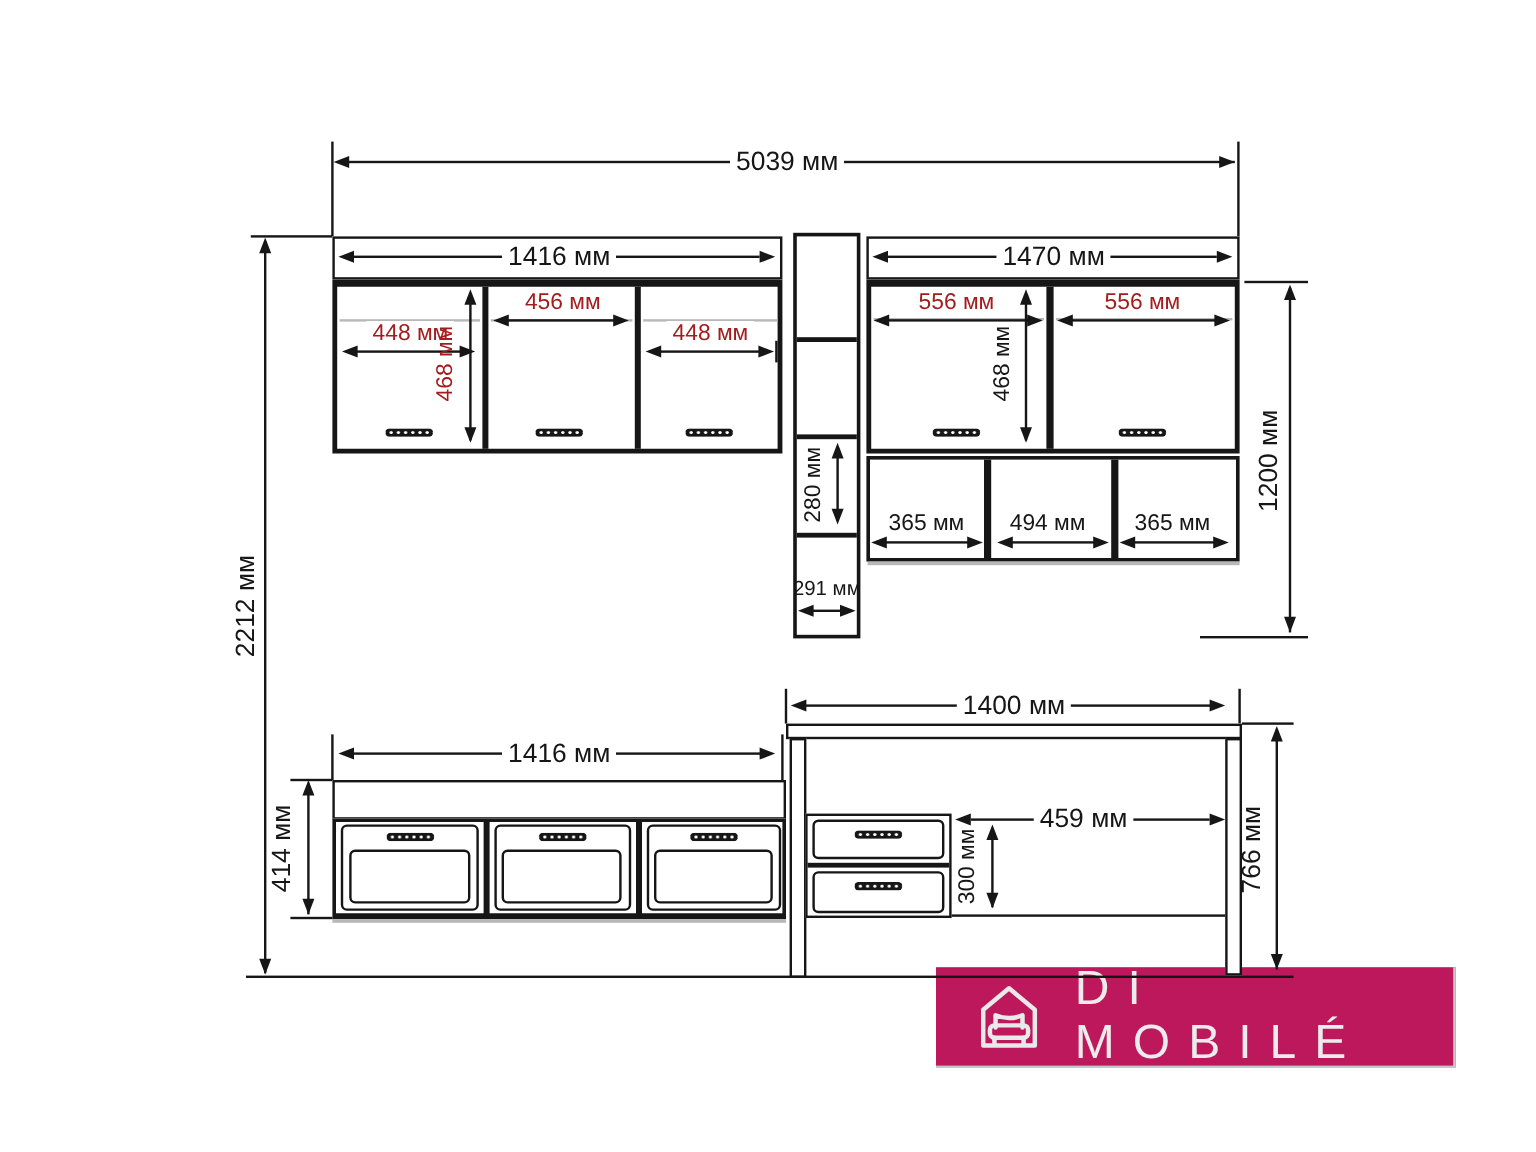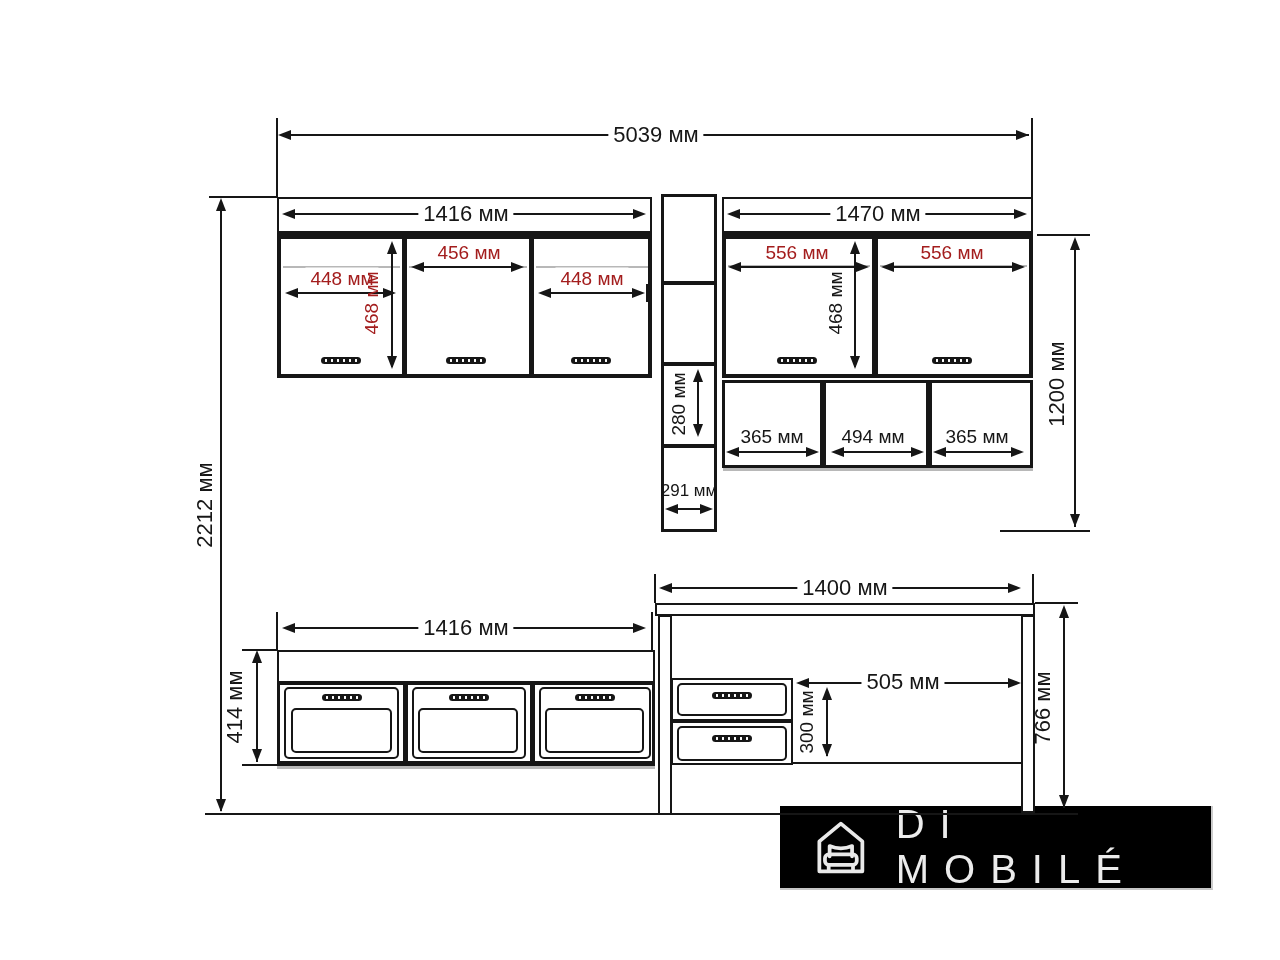--- a/index.html
+++ b/index.html
@@ -19,21 +19,21 @@
        white-space:nowrap;transform:translate(-50%,-50%);}
   .lbl.red{color:#a31d1d;}
   .lbl.rot{transform:translate(-50%,-50%) rotate(-90deg);background:transparent;padding:0;}
   .lbl.sm{font-size:19px;}
   .lbl.xs{font-size:17px;}
   .ah{position:absolute;width:0;height:0;border-style:solid;border-color:transparent;}
   .ah.l{border-width:5px 13px 5px 0;border-right-color:#161616;}
   .ah.r{border-width:5px 0 5px 13px;border-left-color:#161616;}
   .ah.u{border-width:0 5px 13px 5px;border-bottom-color:#161616;}
   .ah.d{border-width:13px 5px 0 5px;border-top-color:#161616;}
-  #wm{position:absolute;left:780px;top:806px;width:433px;height:84px;background:#000000;
+  #wm{position:absolute;left:780px;top:806px;width:433px;height:84px;background:#be185d;
       border-right:2px solid #ccc;border-bottom:2px solid #c6c6c6;box-sizing:border-box;
       display:flex;align-items:center;gap:24px;padding-left:30px;}
   #wm .brand{font-size:40px;letter-spacing:15px;color:#ececec;}
 </style>
 </head>
 <body>
 
 <div id="stage">
 
   <div id="wm">
@@ -209,21 +209,21 @@
   <div class="ln" style="left:673px;top:719px;width:118px;height:4px"></div>
   <div class="front" style="left:677px;top:683px;width:110px;height:33px"></div>
   <div class="front" style="left:677px;top:726px;width:110px;height:35px"></div>
   <div class="handle" style="left:712px;top:692px;width:40px"></div>
   <div class="handle" style="left:712px;top:735px;width:40px"></div>
   <div class="ln" style="left:793px;top:762px;width:228px;height:2px"></div>
 
   <div class="ah l" style="left:796px;top:678px"></div>
   <div class="ln" style="left:809px;top:682px;width:199px;height:2px"></div>
   <div class="ah r" style="left:1008px;top:678px"></div>
-  <span class="lbl" style="left:903px;top:682px">505 мм</span>
+  <span class="lbl" style="left:903px;top:682px">459 мм</span>
 
   <div class="ln" style="left:826px;top:690px;width:2px;height:66px"></div>
   <div class="ah u" style="left:822px;top:687px"></div>
   <div class="ah d" style="left:822px;top:744px"></div>
   <span class="lbl rot sm" style="left:806px;top:722px">300 мм</span>
 
   <div class="ln" style="left:1035px;top:602px;width:43px;height:2px"></div>
   <div class="ln" style="left:1063px;top:608px;width:2px;height:200px"></div>
   <div class="ah u" style="left:1059px;top:605px"></div>
   <div class="ah d" style="left:1059px;top:795px"></div>

